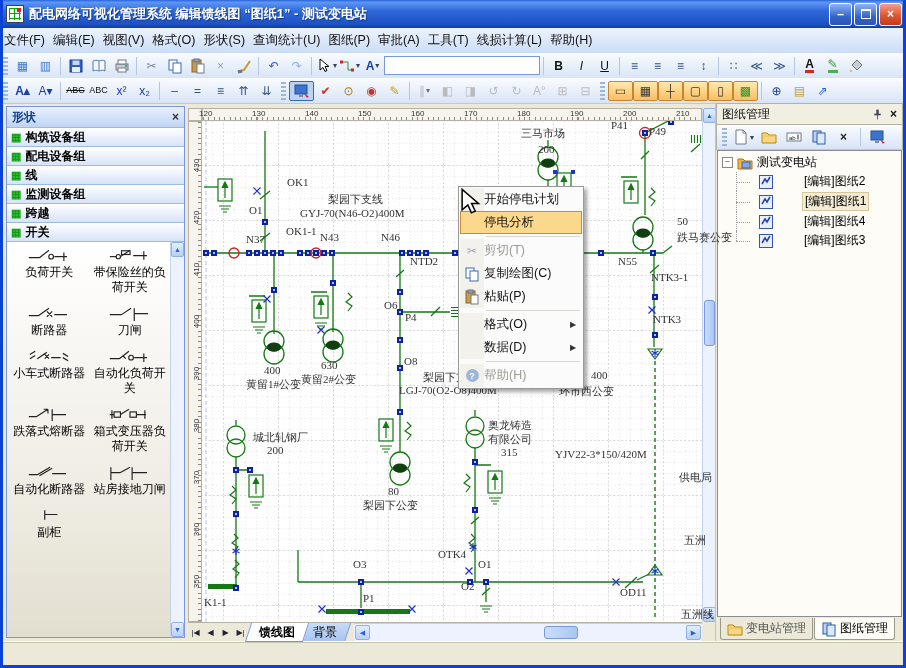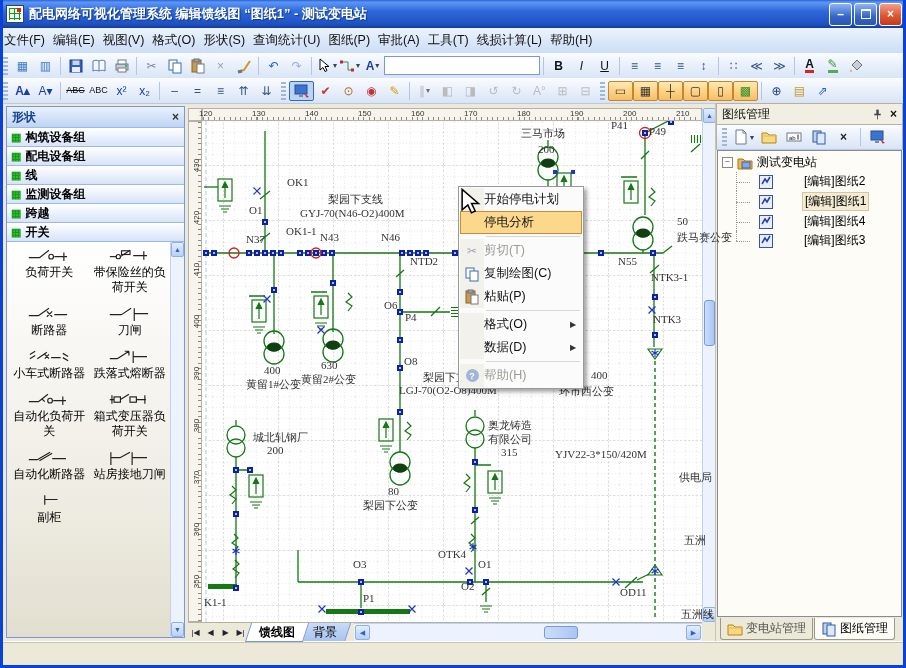--- a/index.html
+++ b/index.html
@@ -526,34 +526,34 @@
             <svg viewBox="0 0 40 16">
               <g fill="none" stroke="#222" stroke-width="1.1">
                 <path d="M2 7l5-3 M2 11l5-3 M9 11l9-6 M16 7l4 4 M16 11l4-4 M22 10h9 M33 6l5 3 M33 10l5 3"></path>
               </g>
             </svg>
             <div>小车式断路器</div>
           </div>
           <div class="shape-cell">
             <svg viewBox="0 0 40 16">
               <g fill="none" stroke="#222" stroke-width="1.1">
-                <path d="M1 11h7 M8 11L19 4 M19 4l-4 0 M19 4l0 4 M23 4v11 M23 9h13"></path>
-              </g>
-            </svg>
-            <div>跌落式熔断器</div>
-          </div>
-          <div class="shape-cell">
-            <svg viewBox="0 0 40 16">
-              <g fill="none" stroke="#222" stroke-width="1.1">
                 <path d="M1 11h9 M10 11l9-7 M13 8l3 3"></path>
                 <circle cx="21" cy="10" r="2.2"></circle>
                 <path d="M24 10h12 M33 6v8"></path>
               </g>
             </svg>
             <div>自动化负荷开关</div>
+          </div>
+          <div class="shape-cell">
+            <svg viewBox="0 0 40 16">
+              <g fill="none" stroke="#222" stroke-width="1.1">
+                <path d="M1 11h7 M8 11L19 4 M19 4l-4 0 M19 4l0 4 M23 4v11 M23 9h13"></path>
+              </g>
+            </svg>
+            <div>跌落式熔断器</div>
           </div>
           <div class="shape-cell">
             <svg viewBox="0 0 40 16">
               <g fill="none" stroke="#222" stroke-width="1.1">
                 <path d="M1 9h4 M3 5v8"></path>
                 <rect x="5" y="6.5" width="6" height="5"></rect>
                 <path d="M11 9l8-5"></path>
                 <rect x="20" y="6.5" width="6" height="5"></rect>
                 <path d="M26 9h9 M34 5v8"></path>
               </g>

